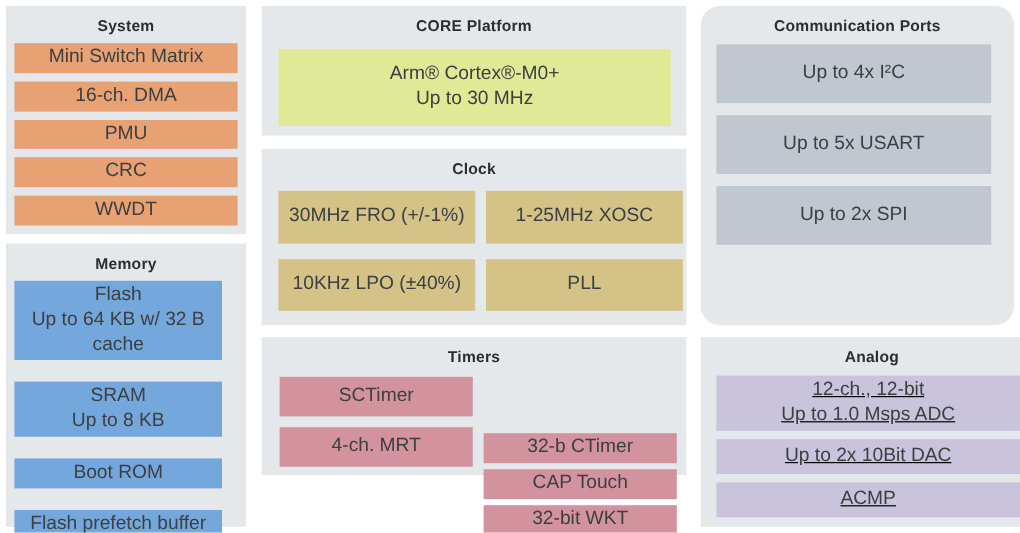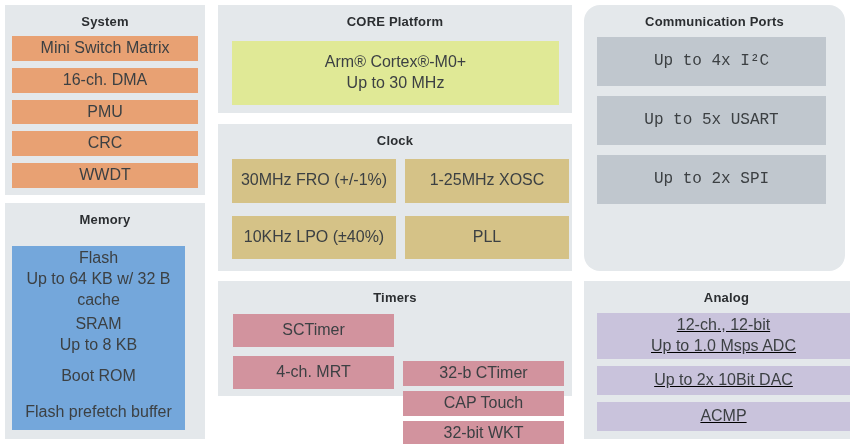--- a/index.html
+++ b/index.html
@@ -57,21 +57,21 @@
   #panel-core    { left: 218px; top: 5px;   width: 354px; height: 108px; }
   #panel-clock   { left: 218px; top: 124px; width: 354px; height: 147px; }
   #panel-timers  { left: 218px; top: 281px; width: 354px; height: 115px; }
   #panel-comm    { left: 584px; top: 5px;   width: 261px; height: 266px; border-radius: 16px; }
   #panel-analog  { left: 584px; top: 281px; width: 285px; height: 158px; }
 
   
   #panel-system .blocks { gap: 7px; padding: 0 7px 8px 7px; }
   #panel-system .block  { flex: 1 1 0; background: var(--system-block, #E8A173); }
 
-  #panel-memory .blocks { gap: 0; padding: 0 20px 9px 7px; margin-top: 12px; }
+  #panel-memory .blocks { gap: 18px; padding: 0 20px 9px 7px; }
   #panel-memory .block  { flex: 1 1 0; background: var(--memory-block, #74A7DB); }
 
   #panel-core .blocks { padding: 5px 13px 8px 14px; }
   #panel-core .block  { flex: 1 1 0; background: var(--core-block, #E0E996); }
 
   #panel-clock .blocks {
     display: grid;
     grid-template-columns: 1fr 1fr;
     gap: 13px 9px;
     padding: 4px 3px 12px 14px;
@@ -82,21 +82,21 @@
     display: grid;
     grid-template-columns: 1fr 1fr;
     gap: 0 9px;
     padding: 2px 8px 7px 15px;
   }
   .timers-col { display: flex; flex-direction: column; min-height: 0; }
   .timers-col-left  { gap: 9px; }
   .timers-col-right { gap: 5px; margin-top: 47px; }
   #panel-timers .block { flex: 1 1 0; background: var(--timers-block, #D2939E); }
 
-  #panel-comm .blocks { gap: 10px; padding: 1px 19px 0 13px; flex: 0 0 auto; font-family: Liberation Mono, monospace; }
+  #panel-comm .blocks { gap: 10px; padding: 1px 19px 0 13px; flex: 0 0 auto; }
   #panel-comm .block  { height: 49px; flex: 0 0 auto; background: var(--comm-block, #C0C7CE); }
 
   #panel-analog .blocks { gap: 7px; padding: 1px 19px 8px 13px; text-decoration: underline; }
   #panel-analog .block  { flex: 1 1 0; background: var(--analog-block, #C9C3DC); }
 </style>
 </head>
 <body>
 
 <div id="canvas">
 

